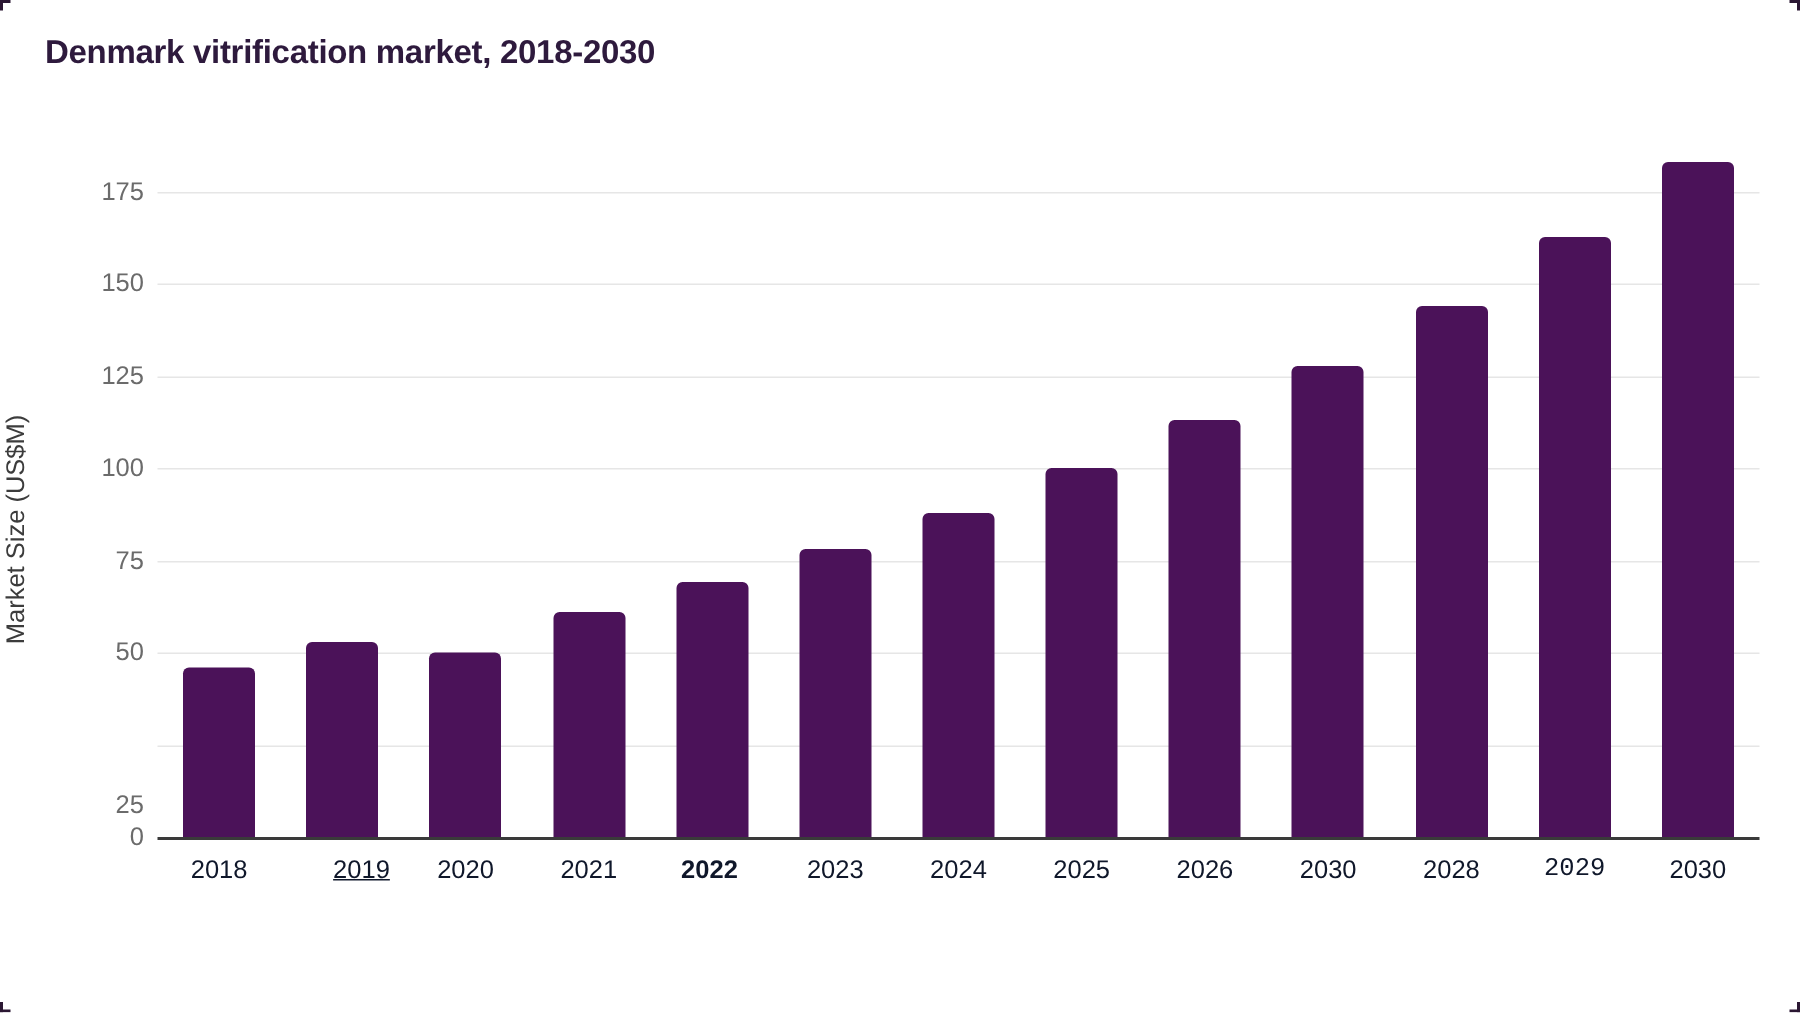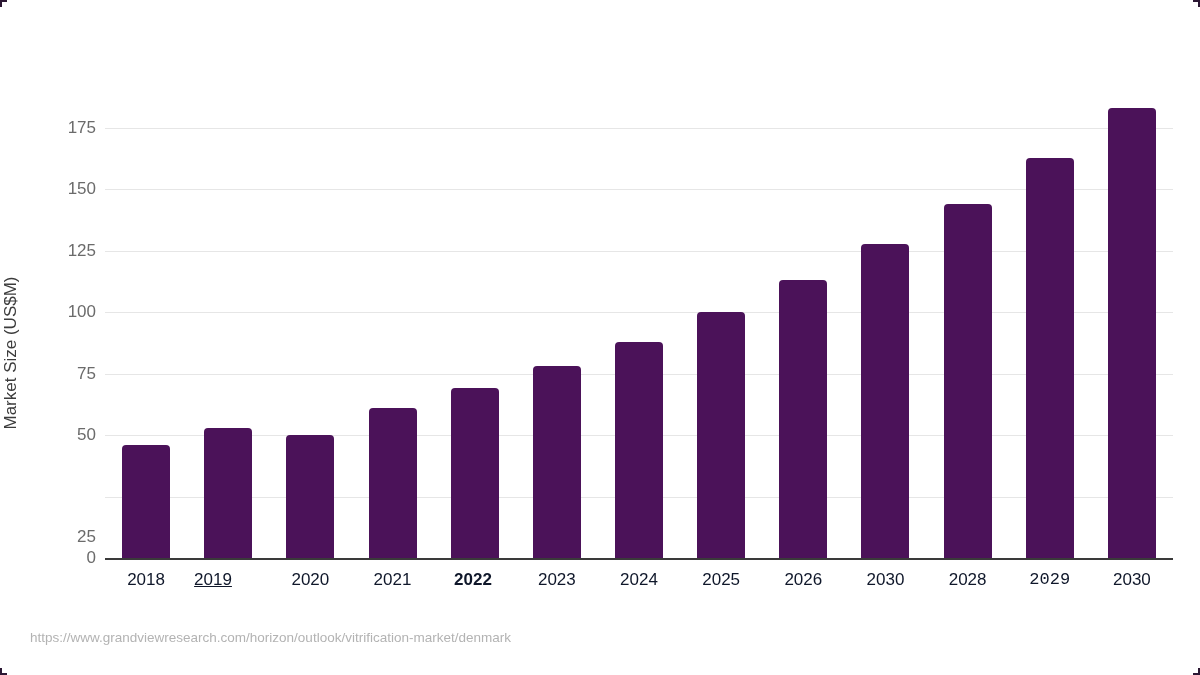--- a/index.html
+++ b/index.html
@@ -164,20 +164,21 @@
 </head>
 <body>
 
 <div class="screenshot">
 
   <div class="corner tl"></div>
   <div class="corner tr"></div>
   <div class="corner bl"></div>
   <div class="corner br"></div>
 
+  <div class="chart-title">Denmark vitrification market, 2018-2030</div>
 
   <div class="y-axis-title">Market Size (US$M)</div>
 
   <div id="gridlines">
       <div class="gridline" style="left: 105px; width: 1068px; top: 496.571px; position: absolute; background: rgb(230, 230, 230);"></div>
       <div class="gridline" style="left: 105px; width: 1068px; top: 435.143px; position: absolute; background: rgb(230, 230, 230);"></div>
       <div class="gridline" style="left: 105px; width: 1068px; top: 373.714px; position: absolute; background: rgb(230, 230, 230);"></div>
       <div class="gridline" style="left: 105px; width: 1068px; top: 312.286px; position: absolute; background: rgb(230, 230, 230);"></div>
       <div class="gridline" style="left: 105px; width: 1068px; top: 250.857px; position: absolute; background: rgb(230, 230, 230);"></div>
       <div class="gridline" style="left: 105px; width: 1068px; top: 189.429px; position: absolute; background: rgb(230, 230, 230);"></div>
@@ -206,30 +207,29 @@
       <div class="bar" title="2024: 88" style="left: 510px; width: 48px; height: 216.229px; background: rgb(75, 18, 89);"></div>
       <div class="bar" title="2025: 100" style="left: 592.154px; width: 48px; height: 245.714px; background: rgb(75, 18, 89);"></div>
       <div class="bar" title="2026: 113" style="left: 674.308px; width: 48px; height: 277.657px; background: rgb(75, 18, 89);"></div>
       <div class="bar" title="2027: 128" style="left: 756.462px; width: 48px; height: 314.514px; background: rgb(75, 18, 89);"></div>
       <div class="bar" title="2028: 144" style="left: 838.615px; width: 48px; height: 353.829px; background: rgb(75, 18, 89);"></div>
       <div class="bar" title="2029: 163" style="left: 920.769px; width: 48px; height: 400.514px; background: rgb(75, 18, 89);"></div>
       <div class="bar" title="2030: 183" style="left: 1002.92px; width: 48px; height: 449.657px; background: rgb(75, 18, 89);"></div>
     </div>
   <div id="xticks">
       <div class="x-tick-label" style="left: 106.077px; margin-left: 0px; transform: none;">2018</div>
-      <div class="x-tick-label" style="left: 173px; margin-left: 0px; transform: none; text-decoration: underline;">2019</div>
+      <div class="x-tick-label" style="left: 201px; margin-left: 0px; transform: none; text-decoration: underline;">2019</div>
       <div class="x-tick-label" style="left: 270.385px; margin-left: 0px; transform: none;">2020</div>
       <div class="x-tick-label" style="left: 352.538px; margin-left: 0px; transform: none;">2021</div>
       <div class="x-tick-label" style="left: 433px; margin-left: 0px; transform: none; font-weight: bold;">2022</div>
       <div class="x-tick-label" style="left: 516.846px; margin-left: 0px; transform: none;">2023</div>
       <div class="x-tick-label" style="left: 599px; margin-left: 0px; transform: none; text-align: center;">2024</div>
       <div class="x-tick-label" style="left: 681.154px; margin-left: 0px; transform: none;">2025</div>
       <div class="x-tick-label" style="left: 763.308px; margin-left: 0px; transform: none;">2026</div>
       <div class="x-tick-label" style="left: 845.462px; margin-left: 0px; transform: none;">2030</div>
       <div class="x-tick-label" style="left: 927.615px; margin-left: 0px; transform: none;">2028</div>
       <div class="x-tick-label" style="left: 1009.77px; margin-left: 0px; transform: none; font-family: Liberation Mono, monospace;">2029</div>
       <div class="x-tick-label" style="left: 1091.92px; margin-left: 0px; transform: none;">2030</div>
     </div>
 
-  <div class="source-url">https://www.grandviewresearch.com/horizon/outlook/vitrification-market/denmark</div>
 
 
 </div>
 
 </body></html>

